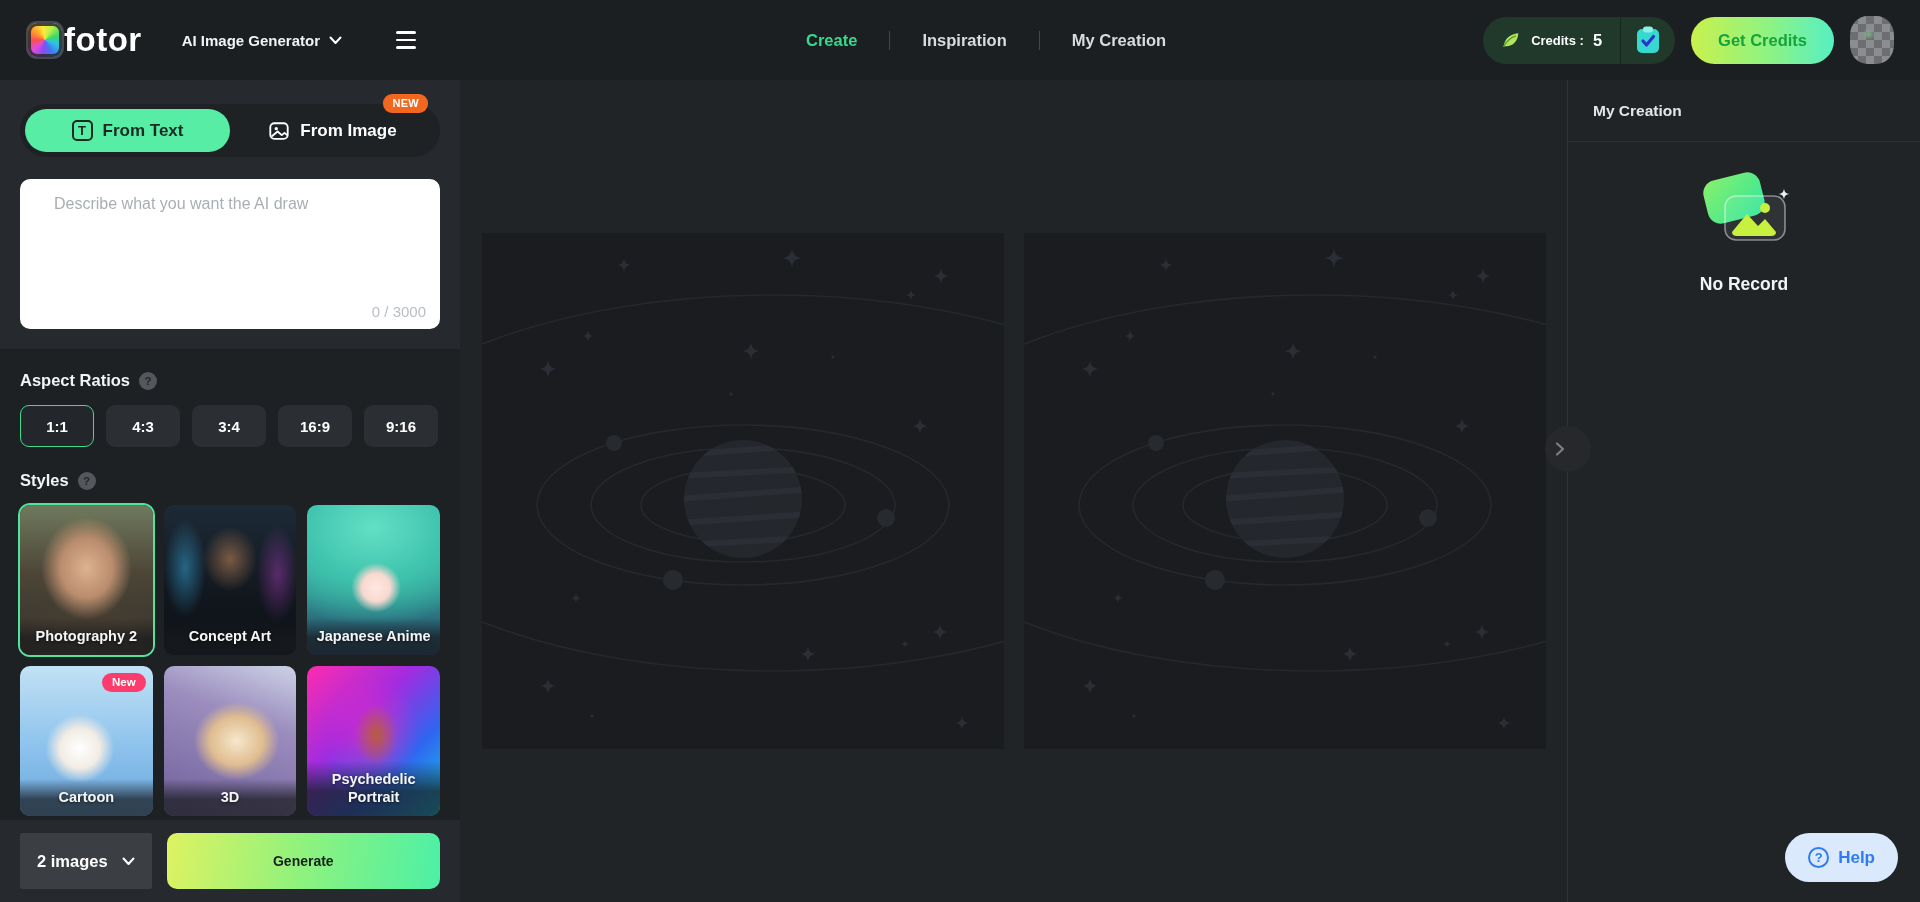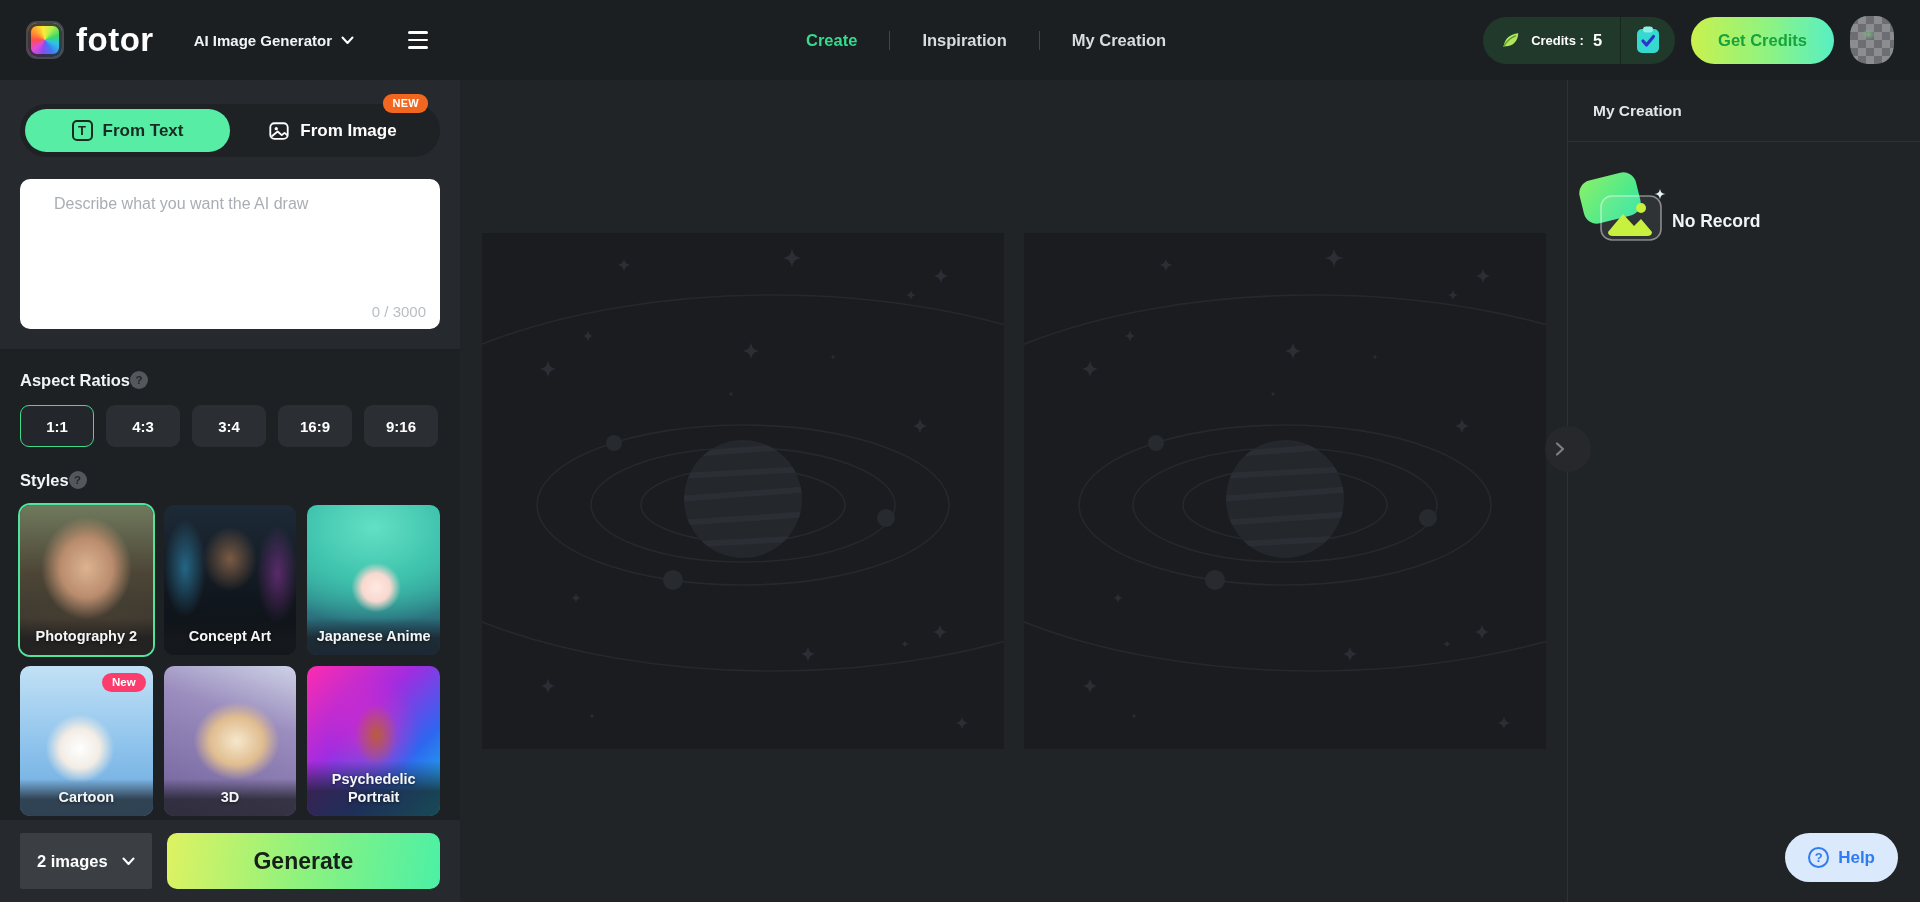--- a/index.html
+++ b/index.html
@@ -8,21 +8,21 @@
     position: relative; width: 1920px; height: 902px; overflow: hidden;
     background: #212428; color: #fff;
     font-family: "Liberation Sans", sans-serif;
   }
 
   
   .nav {
     position: absolute; top:0; left:0; right:0; height:80px;
     background:#1c1f22; display:flex; align-items:center; padding:0 26px; z-index:30;
   }
-  .logo { display:flex; align-items:center; gap:12px; cursor:pointer; }
+  .logo { display:flex; align-items:center; cursor:pointer; }
   .logo-icon {
     width:38px; height:38px; border-radius:11px;
     background: conic-gradient(from -90deg,#ff4d4d,#ff9d2e,#ffe93b,#b8f04a,#3bd96a,#2ec2e8,#3f7bf0,#8a4bf0,#e04bd8,#ff4d4d);
     box-shadow: inset 0 0 0 3px rgba(40,42,45,.85); border:2px solid #46494d;
   }
   .logo-text { font-size:33px; font-weight:800; letter-spacing:.5px; color:#fff; }
   .tool-select { margin-left:40px; display:flex; align-items:center; gap:9px; cursor:pointer;
     font-size:15px; font-weight:700; color:#f2f3f4; }
   .hamburger { margin-left:48px; display:flex; flex-direction:column; gap:5px; cursor:pointer; padding:6px; }
   .hamburger span { width:20px; height:2.6px; background:#fff; border-radius:2px; }
@@ -66,21 +66,21 @@
 
   .prompt-box { margin-top:22px; position:relative; background:#fff; border-radius:10px; height:150px;padding-left:18px; }
   .prompt-box textarea {
     width:100%; height:118px; border:none; outline:none; resize:none; background:transparent;
     padding:16px 16px 0; font-family:inherit; font-size:16px; color:#333;
   }
   .prompt-box textarea::placeholder { color:#a9aeb4; }
   .char-counter { position:absolute; right:14px; bottom:9px; color:#b9bec4; font-size:15px; }
 
   .sidebar-main { padding:22px 20px 0; }
-  .section-head { display:flex; align-items:flex-start; margin-bottom:15px; }
+  .section-head { display:flex; align-items:flex-end; gap:9px; margin-bottom:15px; }
   .section-title { font-size:16.5px; font-weight:700; color:#f2f3f4; }
   .help-dot { width:18px; height:18px; border-radius:50%; background:#54585d; color:#24272a;
     font-size:11.5px; font-weight:800; display:grid; place-items:center; cursor:pointer; }
 
   .ratios { display:flex; gap:12px; margin-bottom:24px; }
   .ratio-btn { width:74px; height:42px; border-radius:9px; background:#2b2e32; border:1.4px solid transparent;
     color:#fff; font-size:15px; font-weight:700; font-family:inherit; cursor:pointer; }
   .ratio-btn.selected { background:#23262a; border-color:#41d98c; }
 
   .styles-grid { display:grid; grid-template-columns:repeat(3,1fr); gap:11px; }
@@ -117,33 +117,33 @@
     radial-gradient(64px 80px at 50% 45%, rgba(255,43,180,.5) 0%, rgba(0,0,0,0) 72%),
     linear-gradient(135deg,#ff2bb0 0%,#a22ce0 38%,#2e66f0 68%,#18c8e8 100%); }
 
   .sidebar-footer { position:absolute; left:0; right:0; bottom:0; height:82px; background:#26292d;
     display:flex; align-items:center; gap:15px; padding:0 20px; z-index:5; }
   .count-select { height:56px; padding:0 17px; background:#3b3e43; border-radius:2px;
     display:flex; align-items:center; gap:14px; cursor:pointer; }
   .count-select .lbl { font-size:16.5px; font-weight:700; color:#fff; white-space:nowrap; }
   .generate-btn { flex:1; height:56px; border:none; border-radius:10px; cursor:pointer; font-family:inherit;
     background:linear-gradient(99deg,#dff261 0%,#8ef27e 50%,#4cf0a6 100%);
-    color:#152018; font-size:23px; font-weight:800; }
+    color:#152018; font-size:14px; font-weight:800; }
 
   
   .main { position:absolute; left:460px; top:80px; right:353px; bottom:0; background:#212427;
     display:flex; justify-content:center; align-items:flex-start; gap:20px; padding-top:153px; }
   .panel { width:522px; height:516px; background:#1a1c1f; overflow:hidden; }
 
   
   .right { position:absolute; top:80px; right:0; width:353px; bottom:0; background:#212427;
     border-left:1px solid #2e3135; z-index:25; }
   .right-header { height:62px; display:flex; align-items:center; padding:0 25px;
     border-bottom:1px solid #2e3135; font-size:15.5px; font-weight:600; color:#e4e6e8; }
-  .empty-state { position:absolute; top:88px; left:0; right:0; display:flex; flex-direction:row; align-items:center; }
+  .empty-state { position:absolute; top:88px; left:0; right:0; display:flex; flex-direction:column; align-items:center; }
   .empty-text { margin-top:18px; font-size:17.5px; font-weight:800; color:#f2f3f4; }
   .collapse-handle { position:absolute; left:-23px; top:346px; width:46px; height:46px; border-radius:50%;
     background:#26282c; cursor:pointer; }
   .collapse-handle svg { position:absolute; left:7px; top:15px; }
   .help-btn { position:absolute; right:22px; bottom:20px; height:49px; padding:0 23px; border:none; cursor:pointer;
     border-radius:25px; background:#dbe9fc; color:#2e7cf5; display:flex; align-items:center; gap:9px;
     font-family:inherit; font-size:17px; font-weight:700; }
   .help-q { width:21px; height:21px; border:2px solid #2e7cf5; border-radius:50%;
     display:grid; place-items:center; font-size:13px; font-weight:800; }
 </style>

